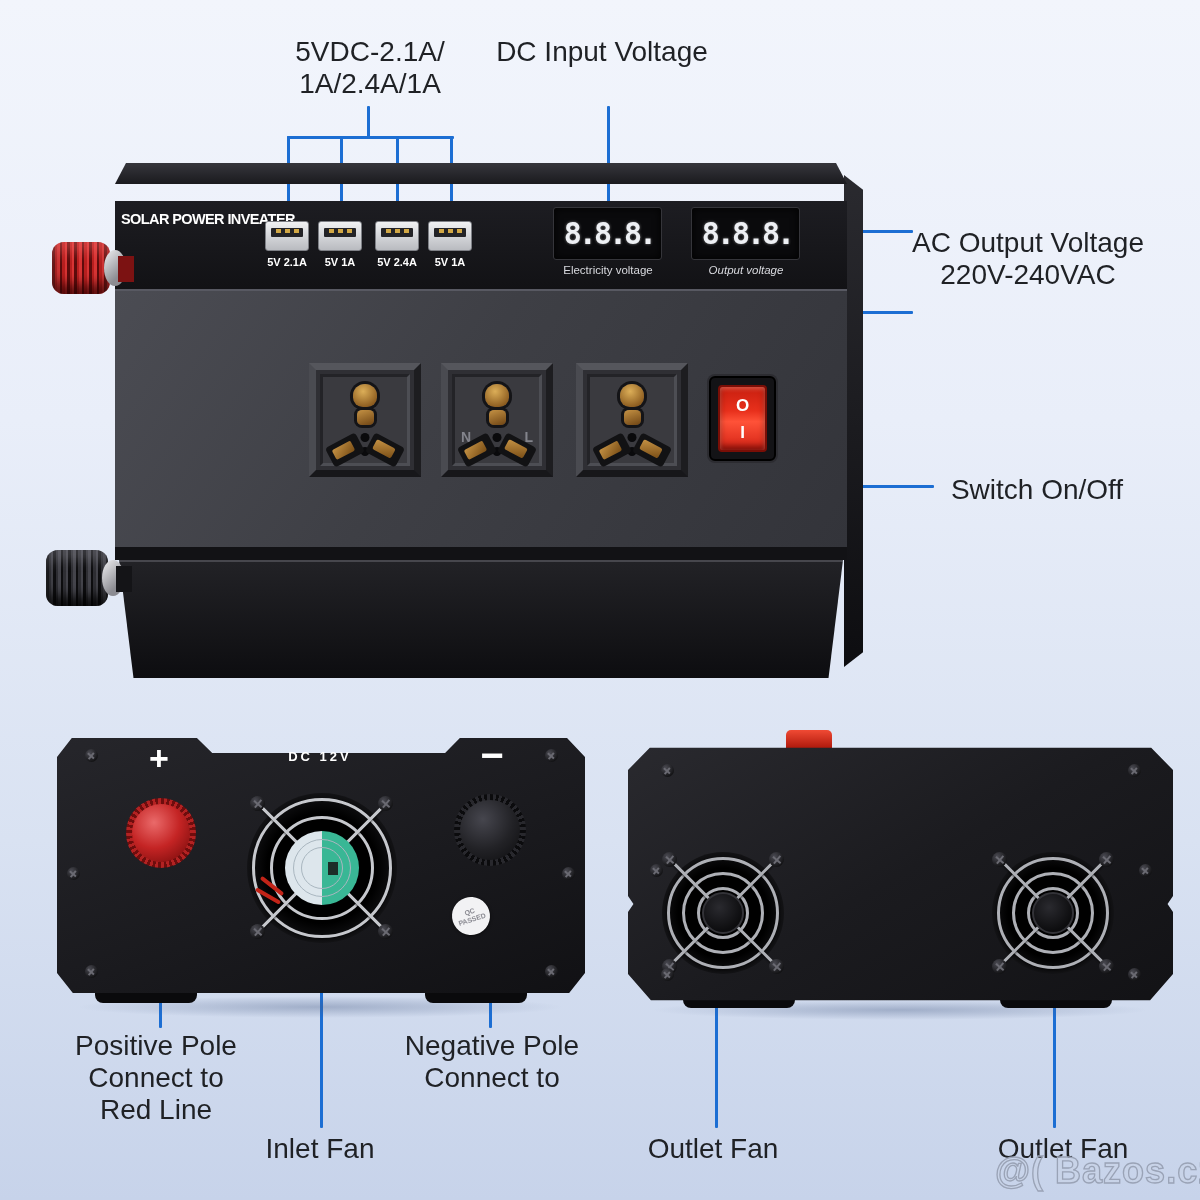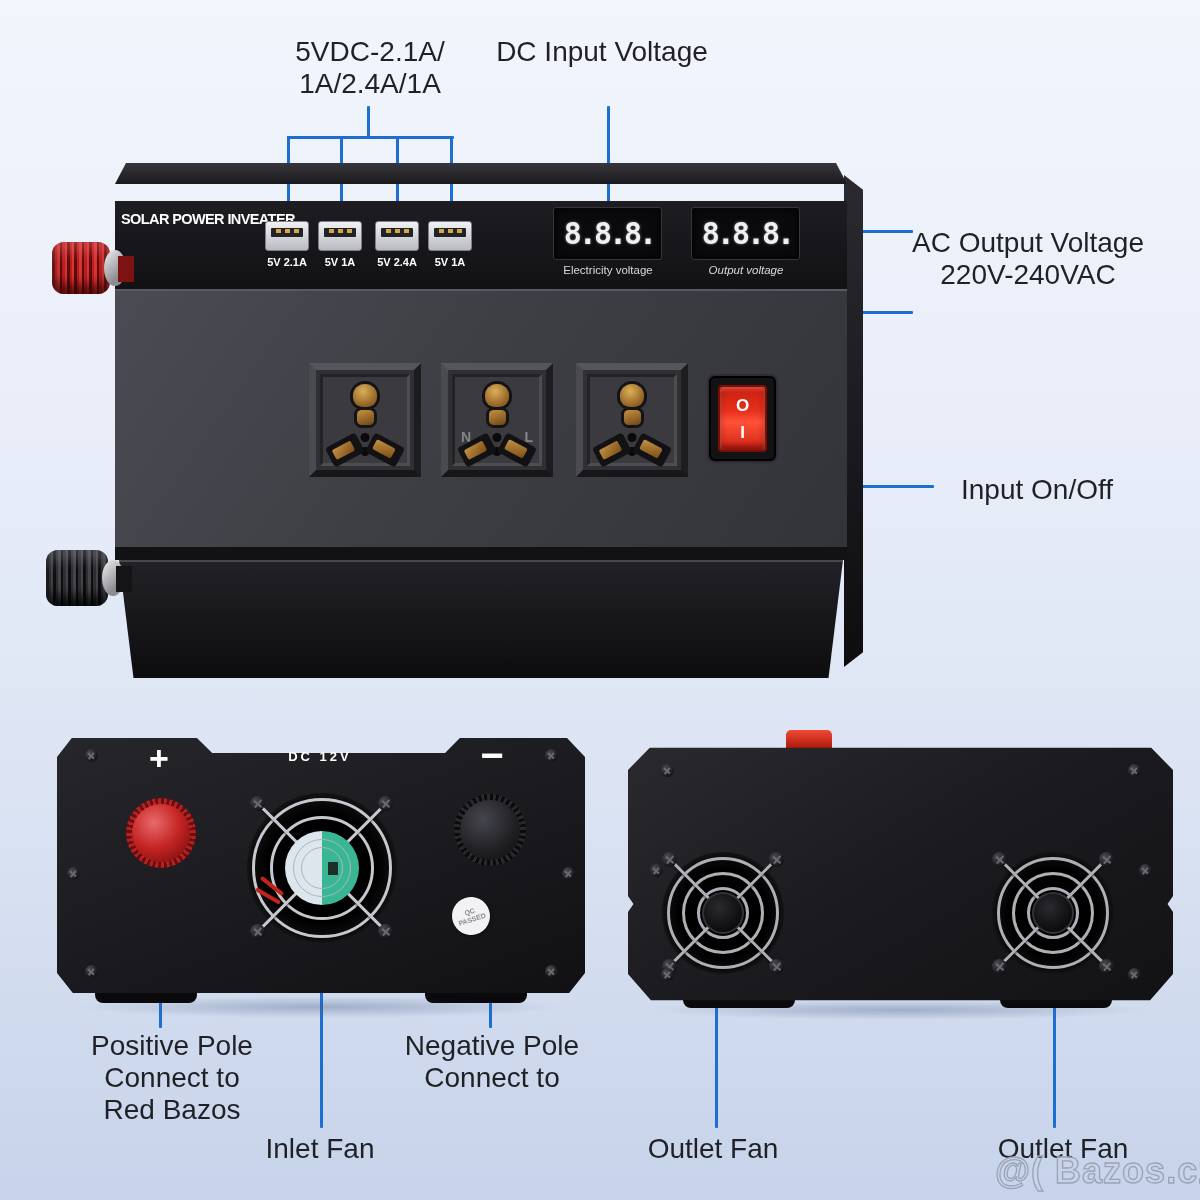--- a/index.html
+++ b/index.html
@@ -175,25 +175,25 @@
 </div>
 <div class="lbl" style="left:472px;top:36px;width:260px;">
   <div>DC Input Voltage</div>
 </div>
 <div class="lbl" style="left:898px;top:191px;width:260px;margin-top:36px;">
   <div>AC Output Voltage</div>
   <div>220V-240VAC</div>
 </div>
 <div class="lbl" style="left:898px;top:284px;width:260px;">
 </div>
-<div class="lbl" style="left:917px;top:474px;width:240px;">Input On/Off</div>
-<div class="lbl" style="left:52px;top:1030px;width:240px;">
+<div class="lbl" style="left:917px;top:474px;width:240px;">Switch On/Off</div>
+<div class="lbl" style="left:36px;top:1030px;width:240px;">
   <div>Positive Pole</div>
   <div>Connect to</div>
-  <div>Red Bazos</div>
+  <div>Red Line</div>
 </div>
 <div class="lbl" style="left:372px;top:1030px;width:240px;">
   <div>Negative Pole</div>
   <div>Connect to</div>
 </div>
 <div class="lbl" style="left:220px;top:1133px;width:200px;">Inlet Fan</div>
 <div class="lbl" style="left:613px;top:1133px;width:200px;">Outlet Fan</div>
 <div class="lbl" style="left:963px;top:1133px;width:200px;">Outlet Fan</div>
 
 <div class="cl v" style="left:367px;top:106px;height:31px;"></div>

